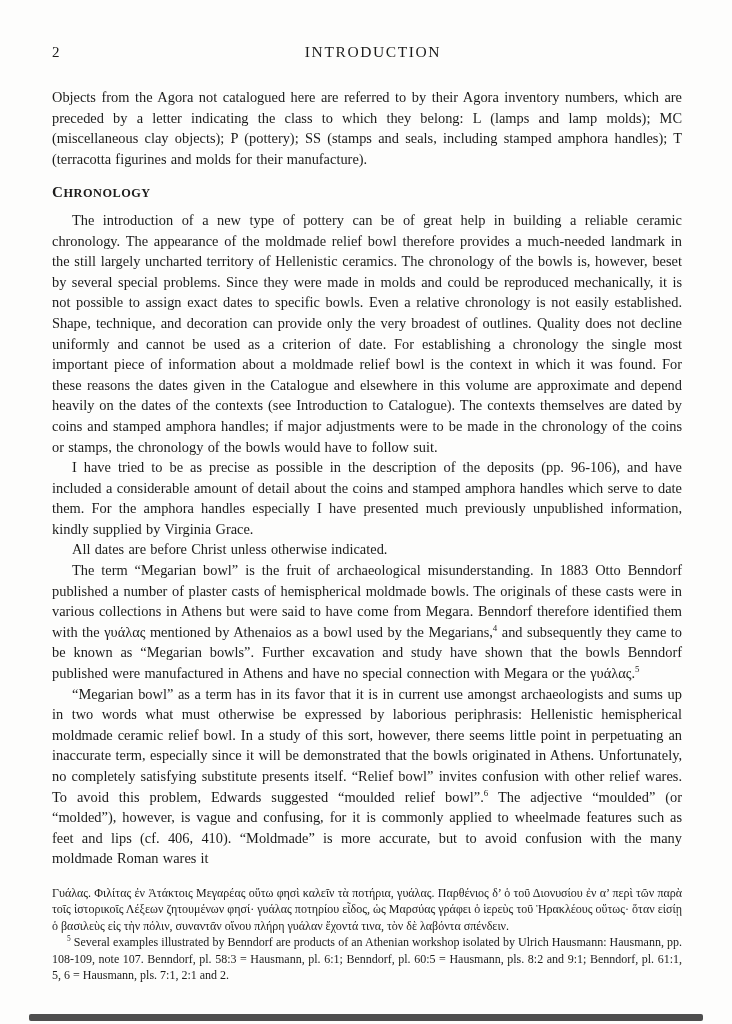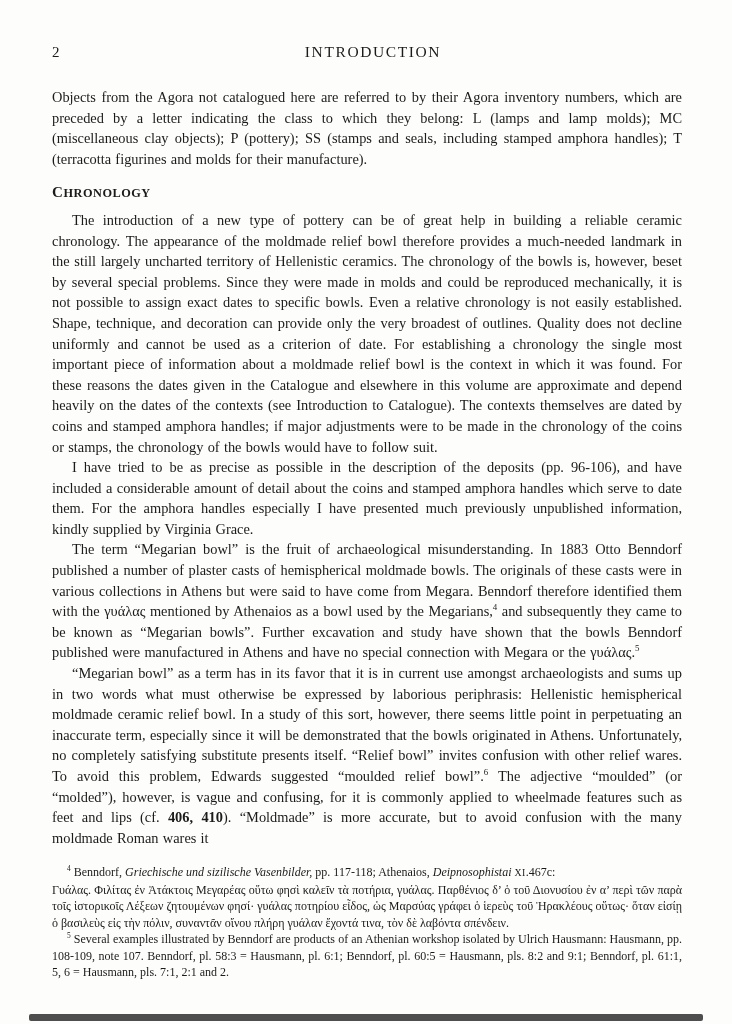--- a/index.html
+++ b/index.html
@@ -59,21 +59,21 @@
     margin-top: 16px;
     font-size: 12px;
     line-height: 16.5px;
   }
   .footnotes p {
     margin: 0;
     text-align: justify;
   }
   .footnotes p.indent { text-indent: 15px; }
   .run-i  { font-style: italic; }
-  .run-b  { font-weight: bold; }
+  .run-b  { font-weight: normal; }
   .run-sup { vertical-align: super; font-size: 0.62em; line-height: 0; }
   .run-sc { font-size: 0.82em; letter-spacing: 0.04em; }
   .scan-artifact-bar {
     position: absolute;
     left: 29px;
     right: 29px;
     bottom: 3px;
     height: 7px;
     background: #4e4e4e;
     border-radius: 2px;
@@ -88,26 +88,26 @@
     <span class="page-number">2</span>
     <h1 class="page-title">INTRODUCTION</h1>
   </div>
 
   <div class="body-text">
     <p><span>Objects from the Agora not catalogued here are referred to by their Agora inventory numbers, which are preceded by a letter indicating the class to which they belong: L (lamps and lamp molds); MC (miscellaneous clay objects); P (pottery); SS (stamps and seals, including stamped amphora handles); T (terracotta figurines and molds for their manufacture).</span></p>
 
     <h2 class="section-heading"><span>C</span><span class="run-sc">HRONOLOGY</span></h2>
     <p class="indent"><span>The introduction of a new type of pottery can be of great help in building a reliable ceramic chronology. The appearance of the moldmade relief bowl therefore provides a much-needed landmark in the still largely uncharted territory of Hellenistic ceramics. The chronology of the bowls is, however, beset by several special problems. Since they were made in molds and could be reproduced mechanically, it is not possible to assign exact dates to specific bowls. Even a relative chronology is not easily established. Shape, technique, and decoration can provide only the very broadest of outlines. Quality does not decline uniformly and cannot be used as a criterion of date. For establishing a chronology the single most important piece of information about a moldmade relief bowl is the context in which it was found. For these reasons the dates given in the Catalogue and elsewhere in this volume are approximate and depend heavily on the dates of the contexts (see Introduction to Catalogue). The contexts themselves are dated by coins and stamped amphora handles; if major adjustments were to be made in the chronology of the coins or stamps, the chronology of the bowls would have to follow suit.</span></p>
     <p class="indent"><span>I have tried to be as precise as possible in the description of the deposits (pp. 96-106), and have included a considerable amount of detail about the coins and stamped amphora handles which serve to date them. For the amphora handles especially I have presented much previously unpublished information, kindly supplied by Virginia Grace.</span></p>
+    <p class="indent"><span>All dates are before Christ unless otherwise indicated.</span></p>
 
     <p class="indent"><span>The term “Megarian bowl” is the fruit of archaeological misunderstanding. In 1883 Otto Benndorf published a number of plaster casts of hemispherical moldmade bowls. The originals of these casts were in various collections in Athens but were said to have come from Megara. Benndorf therefore identified them with the γυάλας mentioned by Athenaios as a bowl used by the Megarians,</span><span class="run-sup">4</span><span> and subsequently they came to be known as “Megarian bowls”. Further excavation and study have shown that the bowls Benndorf published were manufactured in Athens and have no special connection with Megara or the γυάλας.</span><span class="run-sup">5</span></p>
     <p class="indent"><span>“Megarian bowl” as a term has in its favor that it is in current use amongst archaeologists and sums up in two words what must otherwise be expressed by laborious periphrasis: Hellenistic hemispherical moldmade ceramic relief bowl. In a study of this sort, however, there seems little point in perpetuating an inaccurate term, especially since it will be demonstrated that the bowls originated in Athens. Unfortunately, no completely satisfying substitute presents itself. “Relief bowl” invites confusion with other relief wares. To avoid this problem, Edwards suggested “moulded relief bowl”.</span><span class="run-sup">6</span><span> The adjective “moulded” (or “molded”), however, is vague and confusing, for it is commonly applied to wheelmade features such as feet and lips (cf. </span><span class="run-b">406, 410</span><span>). “Moldmade” is more accurate, but to avoid confusion with the many moldmade Roman wares it</span></p>
   </div>
 
   <div class="footnotes">
-    <p class="indent"><span class="run-sup">4</span><span> Benndorf, </span><span class="run-i">Griechische und sizilische Vasenbilder,</span><span> pp. 117-118; Athenaios, </span><span class="run-i">Deipnosophistai</span><span> </span><span class="run-sc">XI</span><span>.467c:</span></p>
     <p><span>Γυάλας. Φιλίτας ἐν Ἀτάκτοις Μεγαρέας οὕτω φησὶ καλεῖν τὰ ποτήρια, γυάλας. Παρθένιος δ’ ὁ τοῦ Διονυσίου ἐν α’ περὶ τῶν παρὰ τοῖς ἱστορικοῖς Λέξεων ζητουμένων φησί· γυάλας ποτηρίου εἶδος, ὡς Μαρσύας γράφει ὁ ἱερεὺς τοῦ Ἡρακλέους οὕτως· ὅταν εἰσίῃ ὁ βασιλεὺς εἰς τὴν πόλιν, συναντᾶν οἴνου πλήρη γυάλαν ἔχοντά τινα, τὸν δὲ λαβόντα σπένδειν.</span></p>
     <p class="indent"><span class="run-sup">5</span><span> Several examples illustrated by Benndorf are products of an Athenian workshop isolated by Ulrich Hausmann: Hausmann, pp. 108-109, note 107. Benndorf, pl. 58:3 = Hausmann, pl. 6:1; Benndorf, pl. 60:5 = Hausmann, pls. 8:2 and 9:1; Benndorf, pl. 61:1, 5, 6 = Hausmann, pls. 7:1, 2:1 and 2.</span></p>
 
   </div>
 
   <div class="scan-artifact-bar"></div>
 </div>
 
 </body></html>

